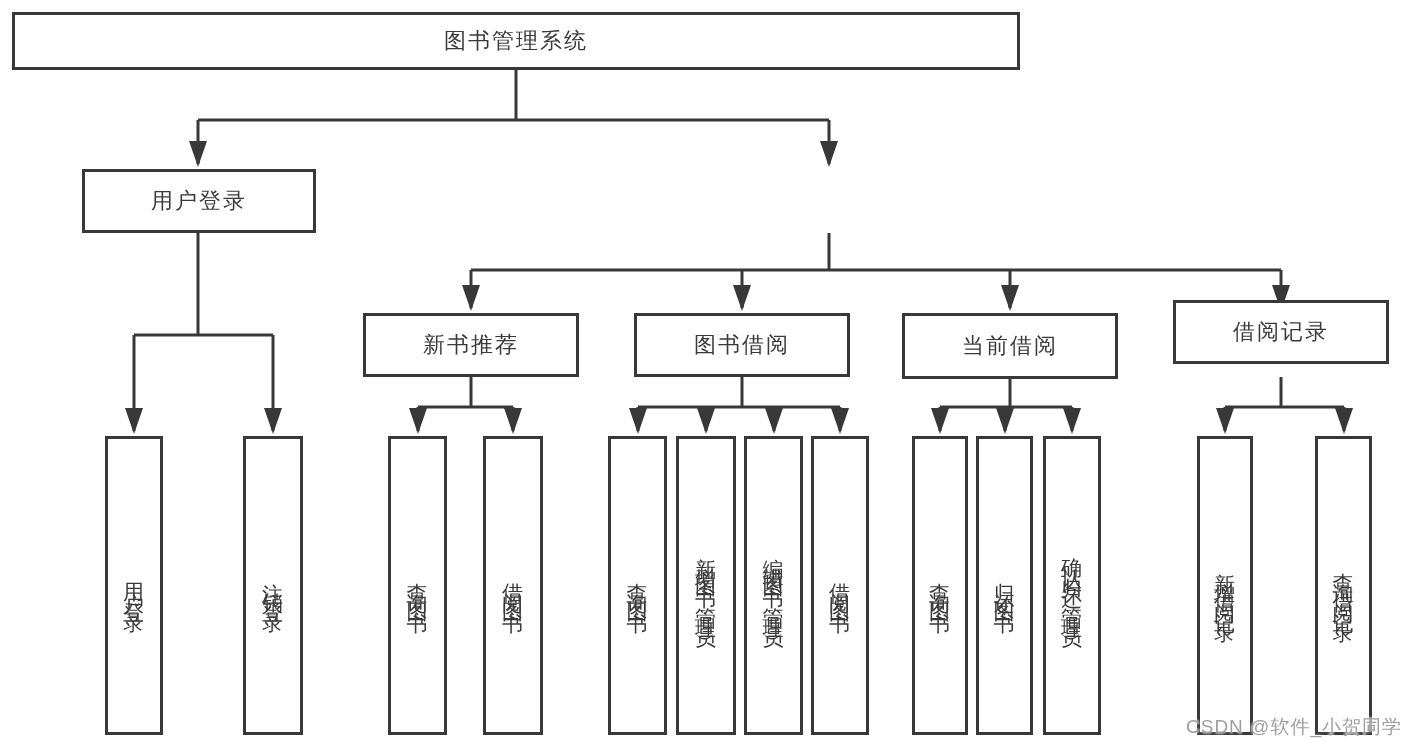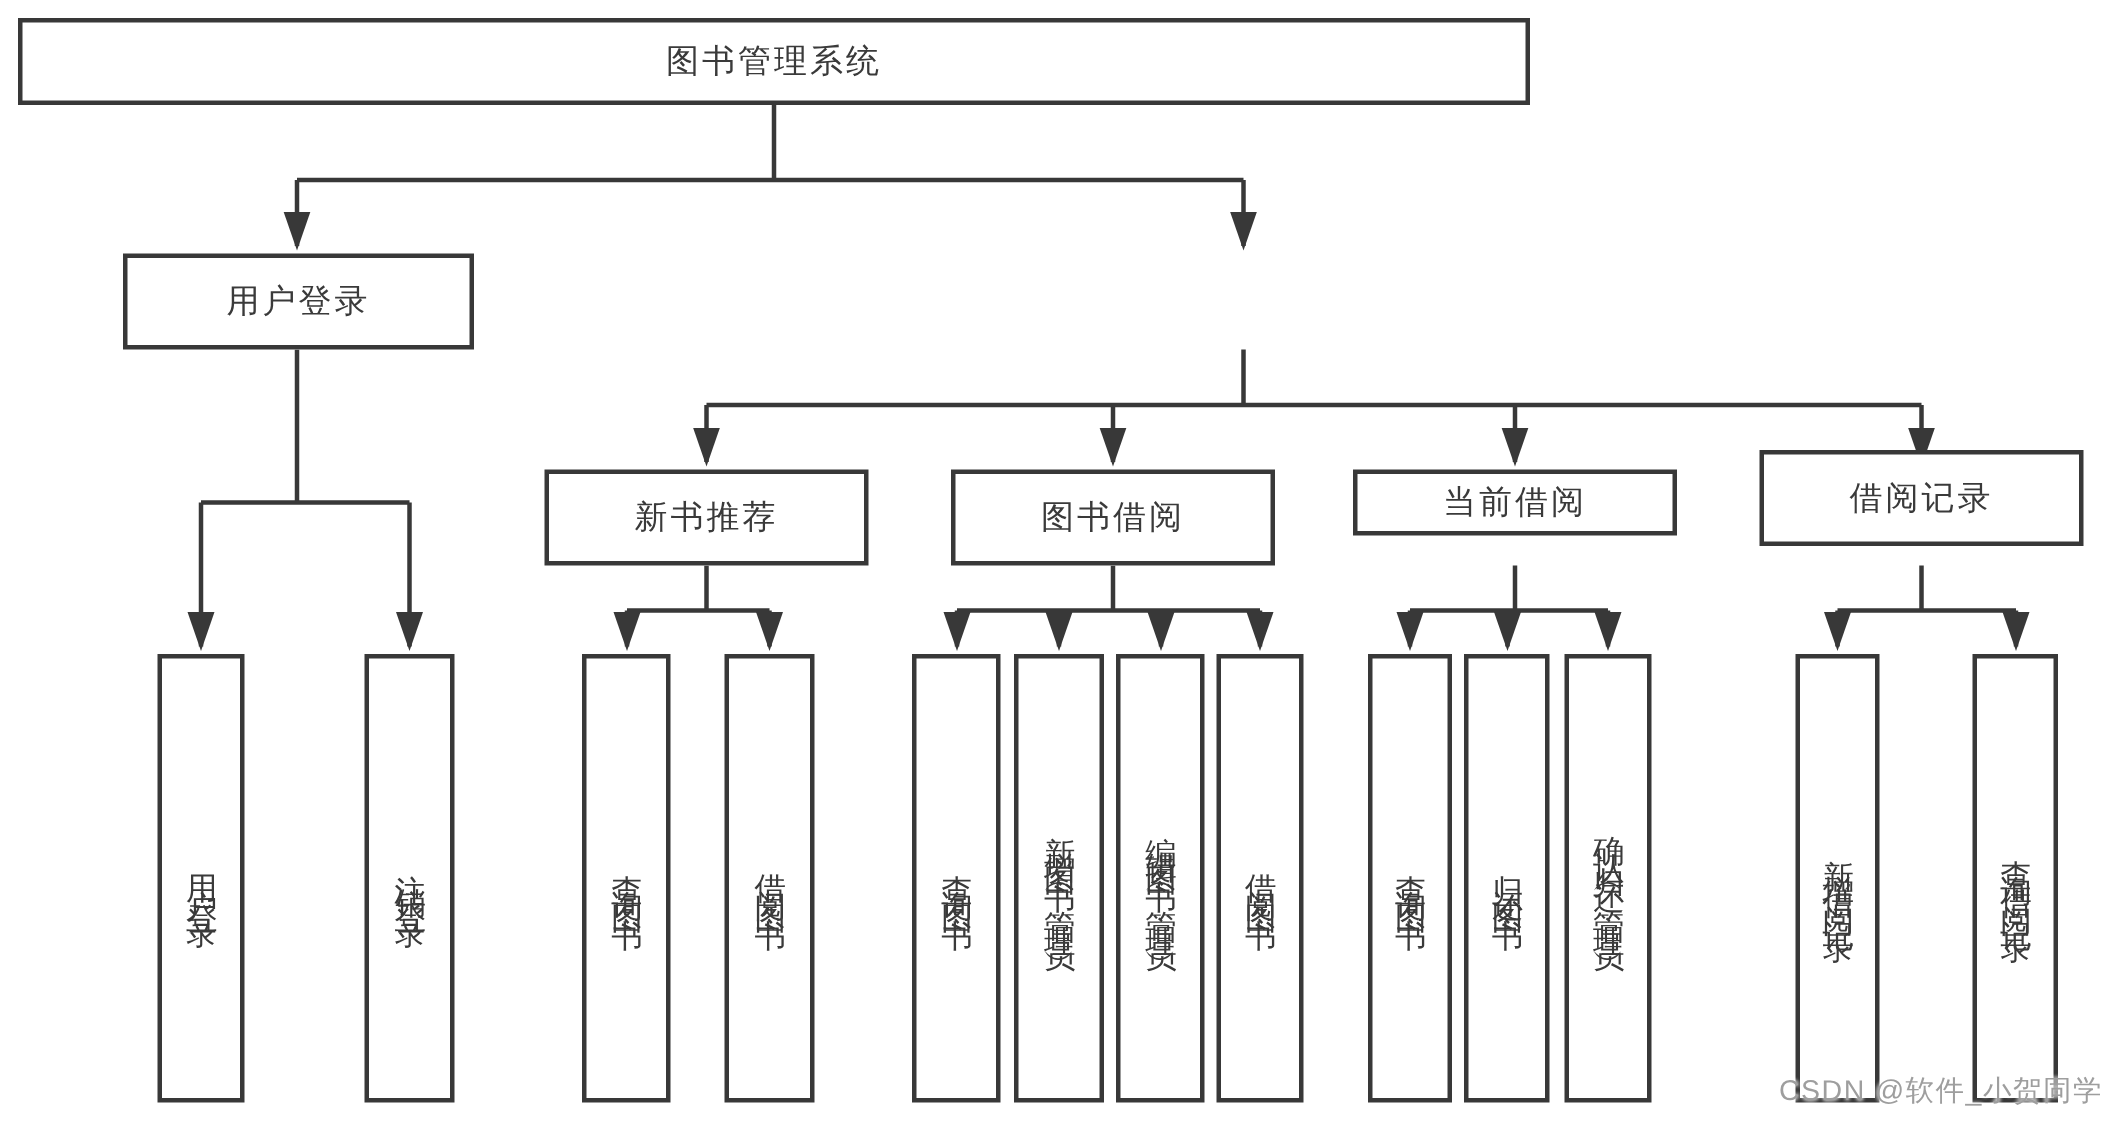--- a/index.html
+++ b/index.html
@@ -111,21 +111,21 @@
   <div class="node h-node" style="left:82px; top:169px; width:234px; height:64px;">
     <span>用户登录</span>
   </div>
 
   <div class="node h-node" style="left:363px; top:313px; width:216px; height:64px;">
     <span>新书推荐</span>
   </div>
   <div class="node h-node" style="left:634px; top:313px; width:216px; height:64px;">
     <span>图书借阅</span>
   </div>
-  <div class="node h-node" style="left:902px; top:313px; width:216px; height:44px;">
+  <div class="node h-node" style="left:902px; top:313px; width:216px; height:66px;">
     <span>当前借阅</span>
   </div>
   <div class="node h-node" style="left:1173px; top:300px; width:216px; height:64px;">
     <span>借阅记录</span>
   </div>
 
   <div class="node v-node" style="left:105px; top:436px; width:58px; height:299px;">
     <span>用户登录</span>
   </div>
   <div class="node v-node" style="left:243px; top:436px; width:60px; height:299px;">

